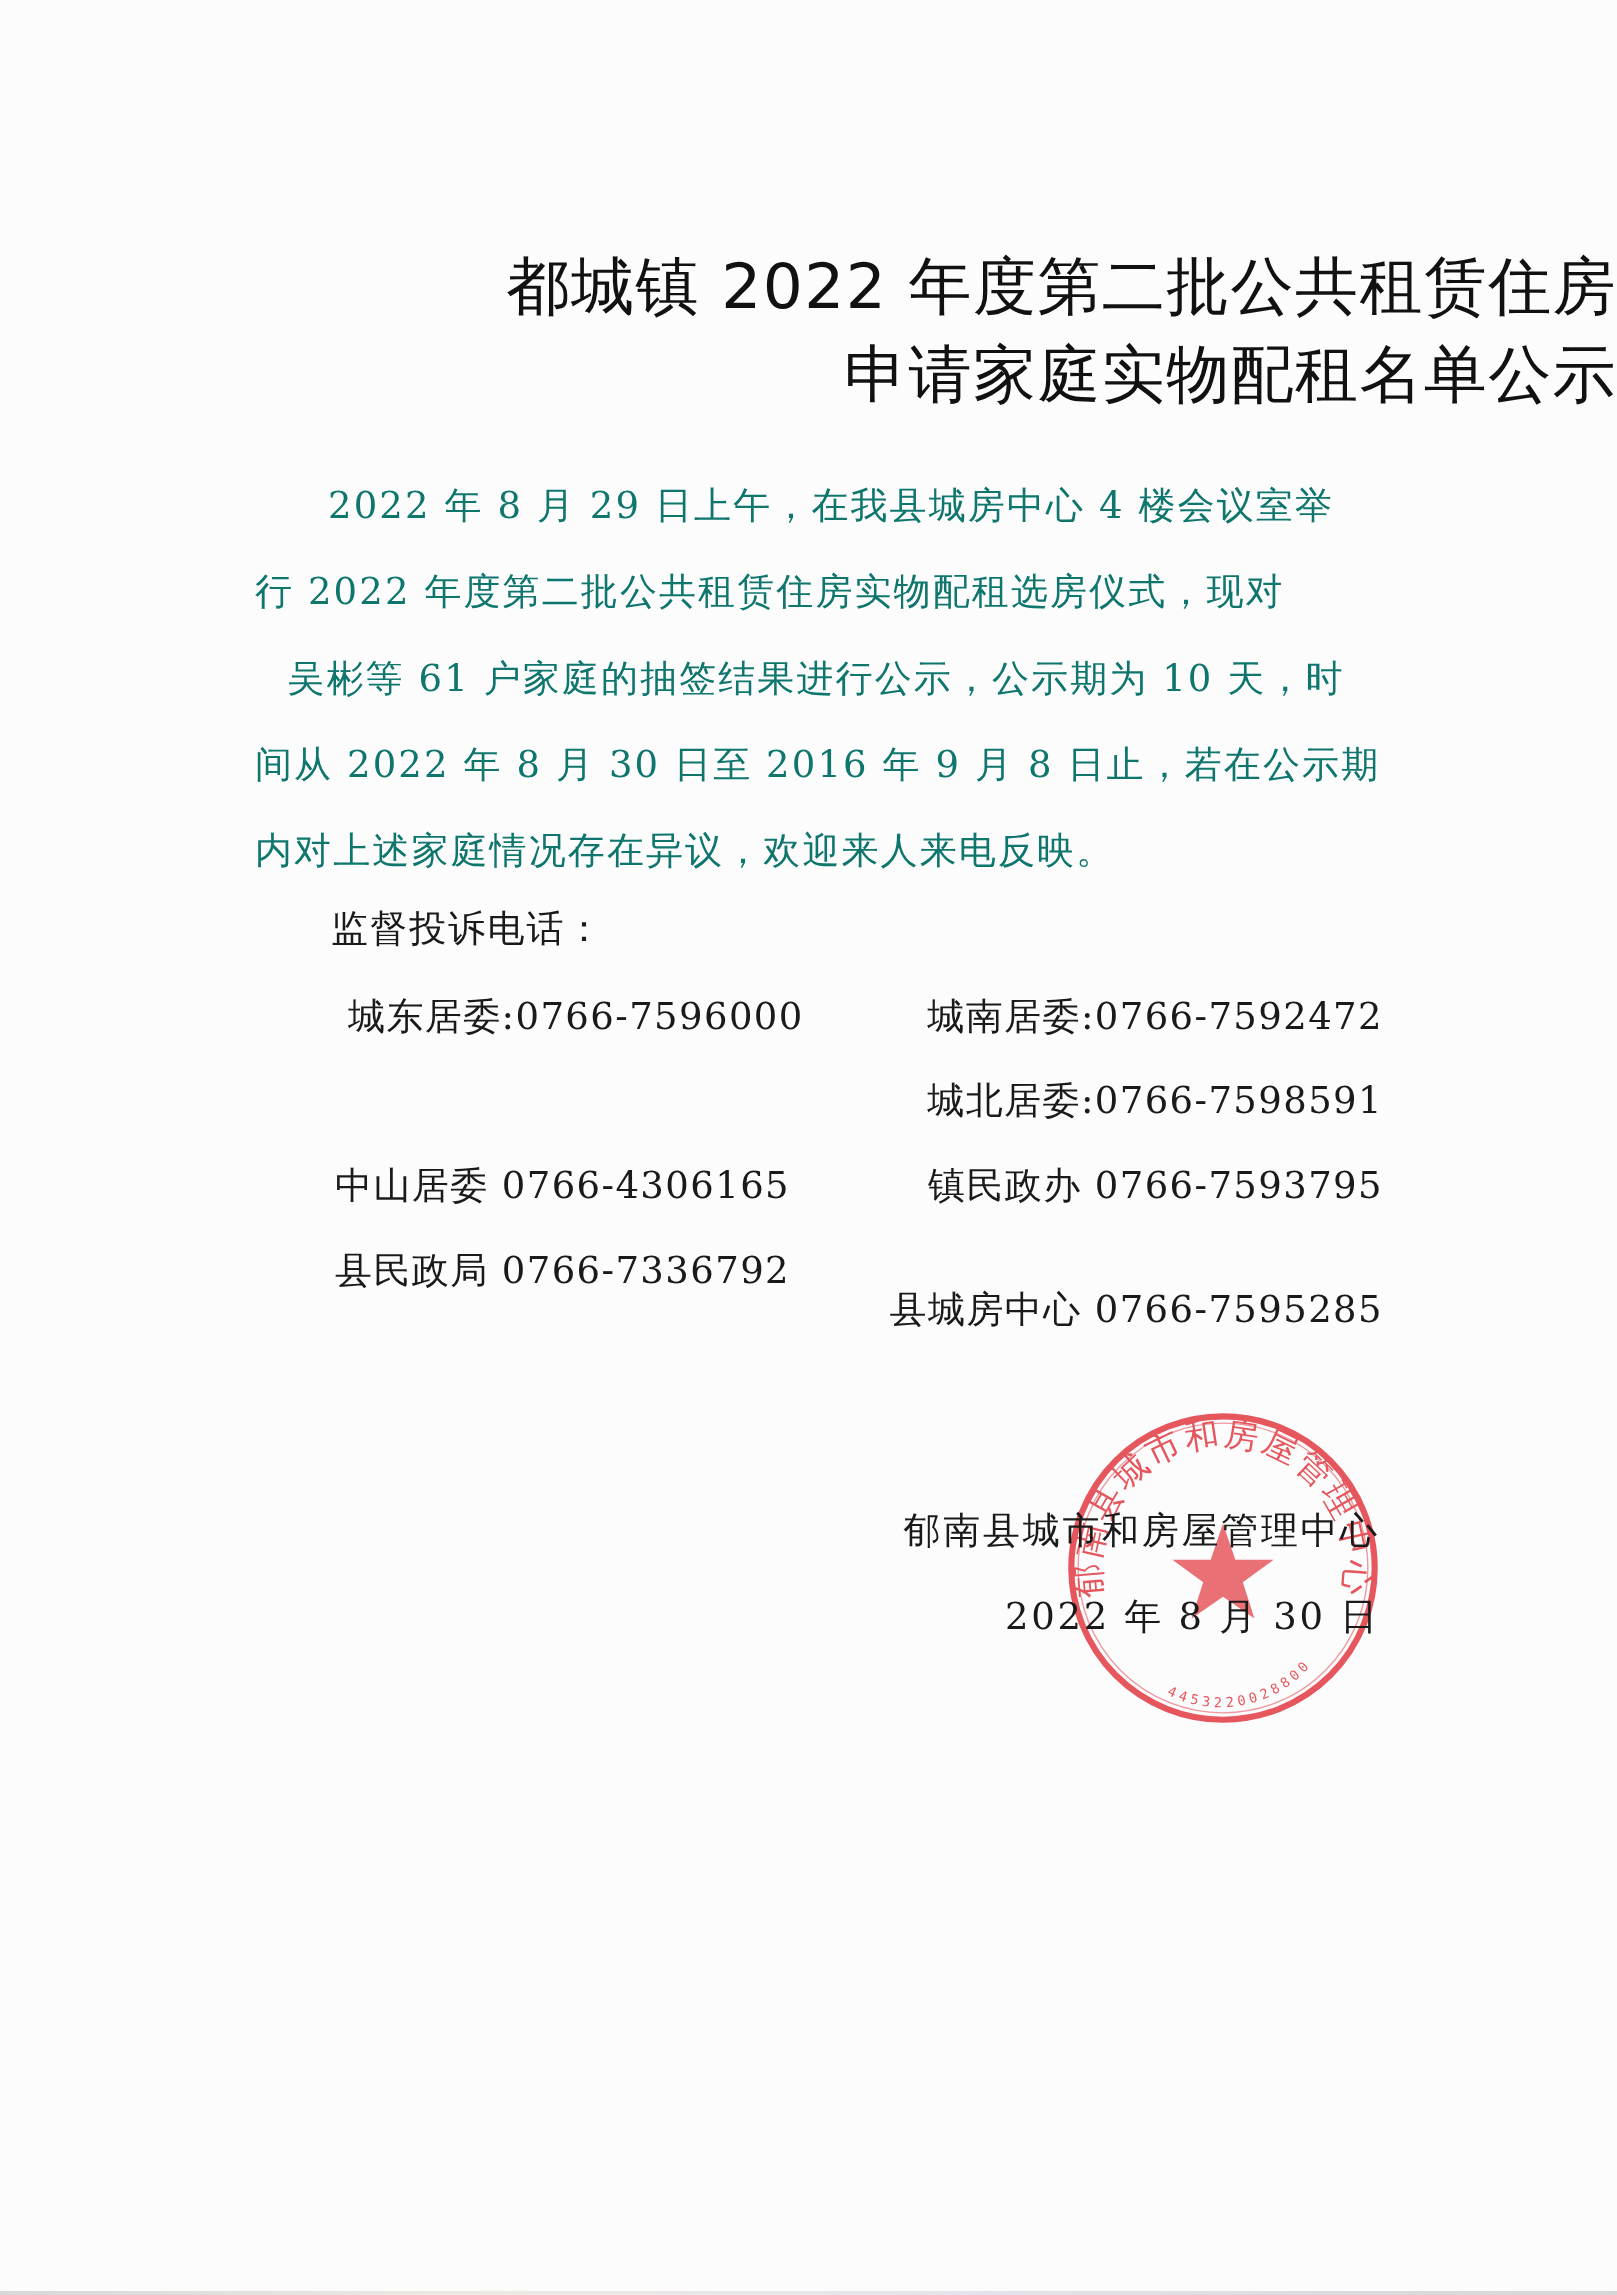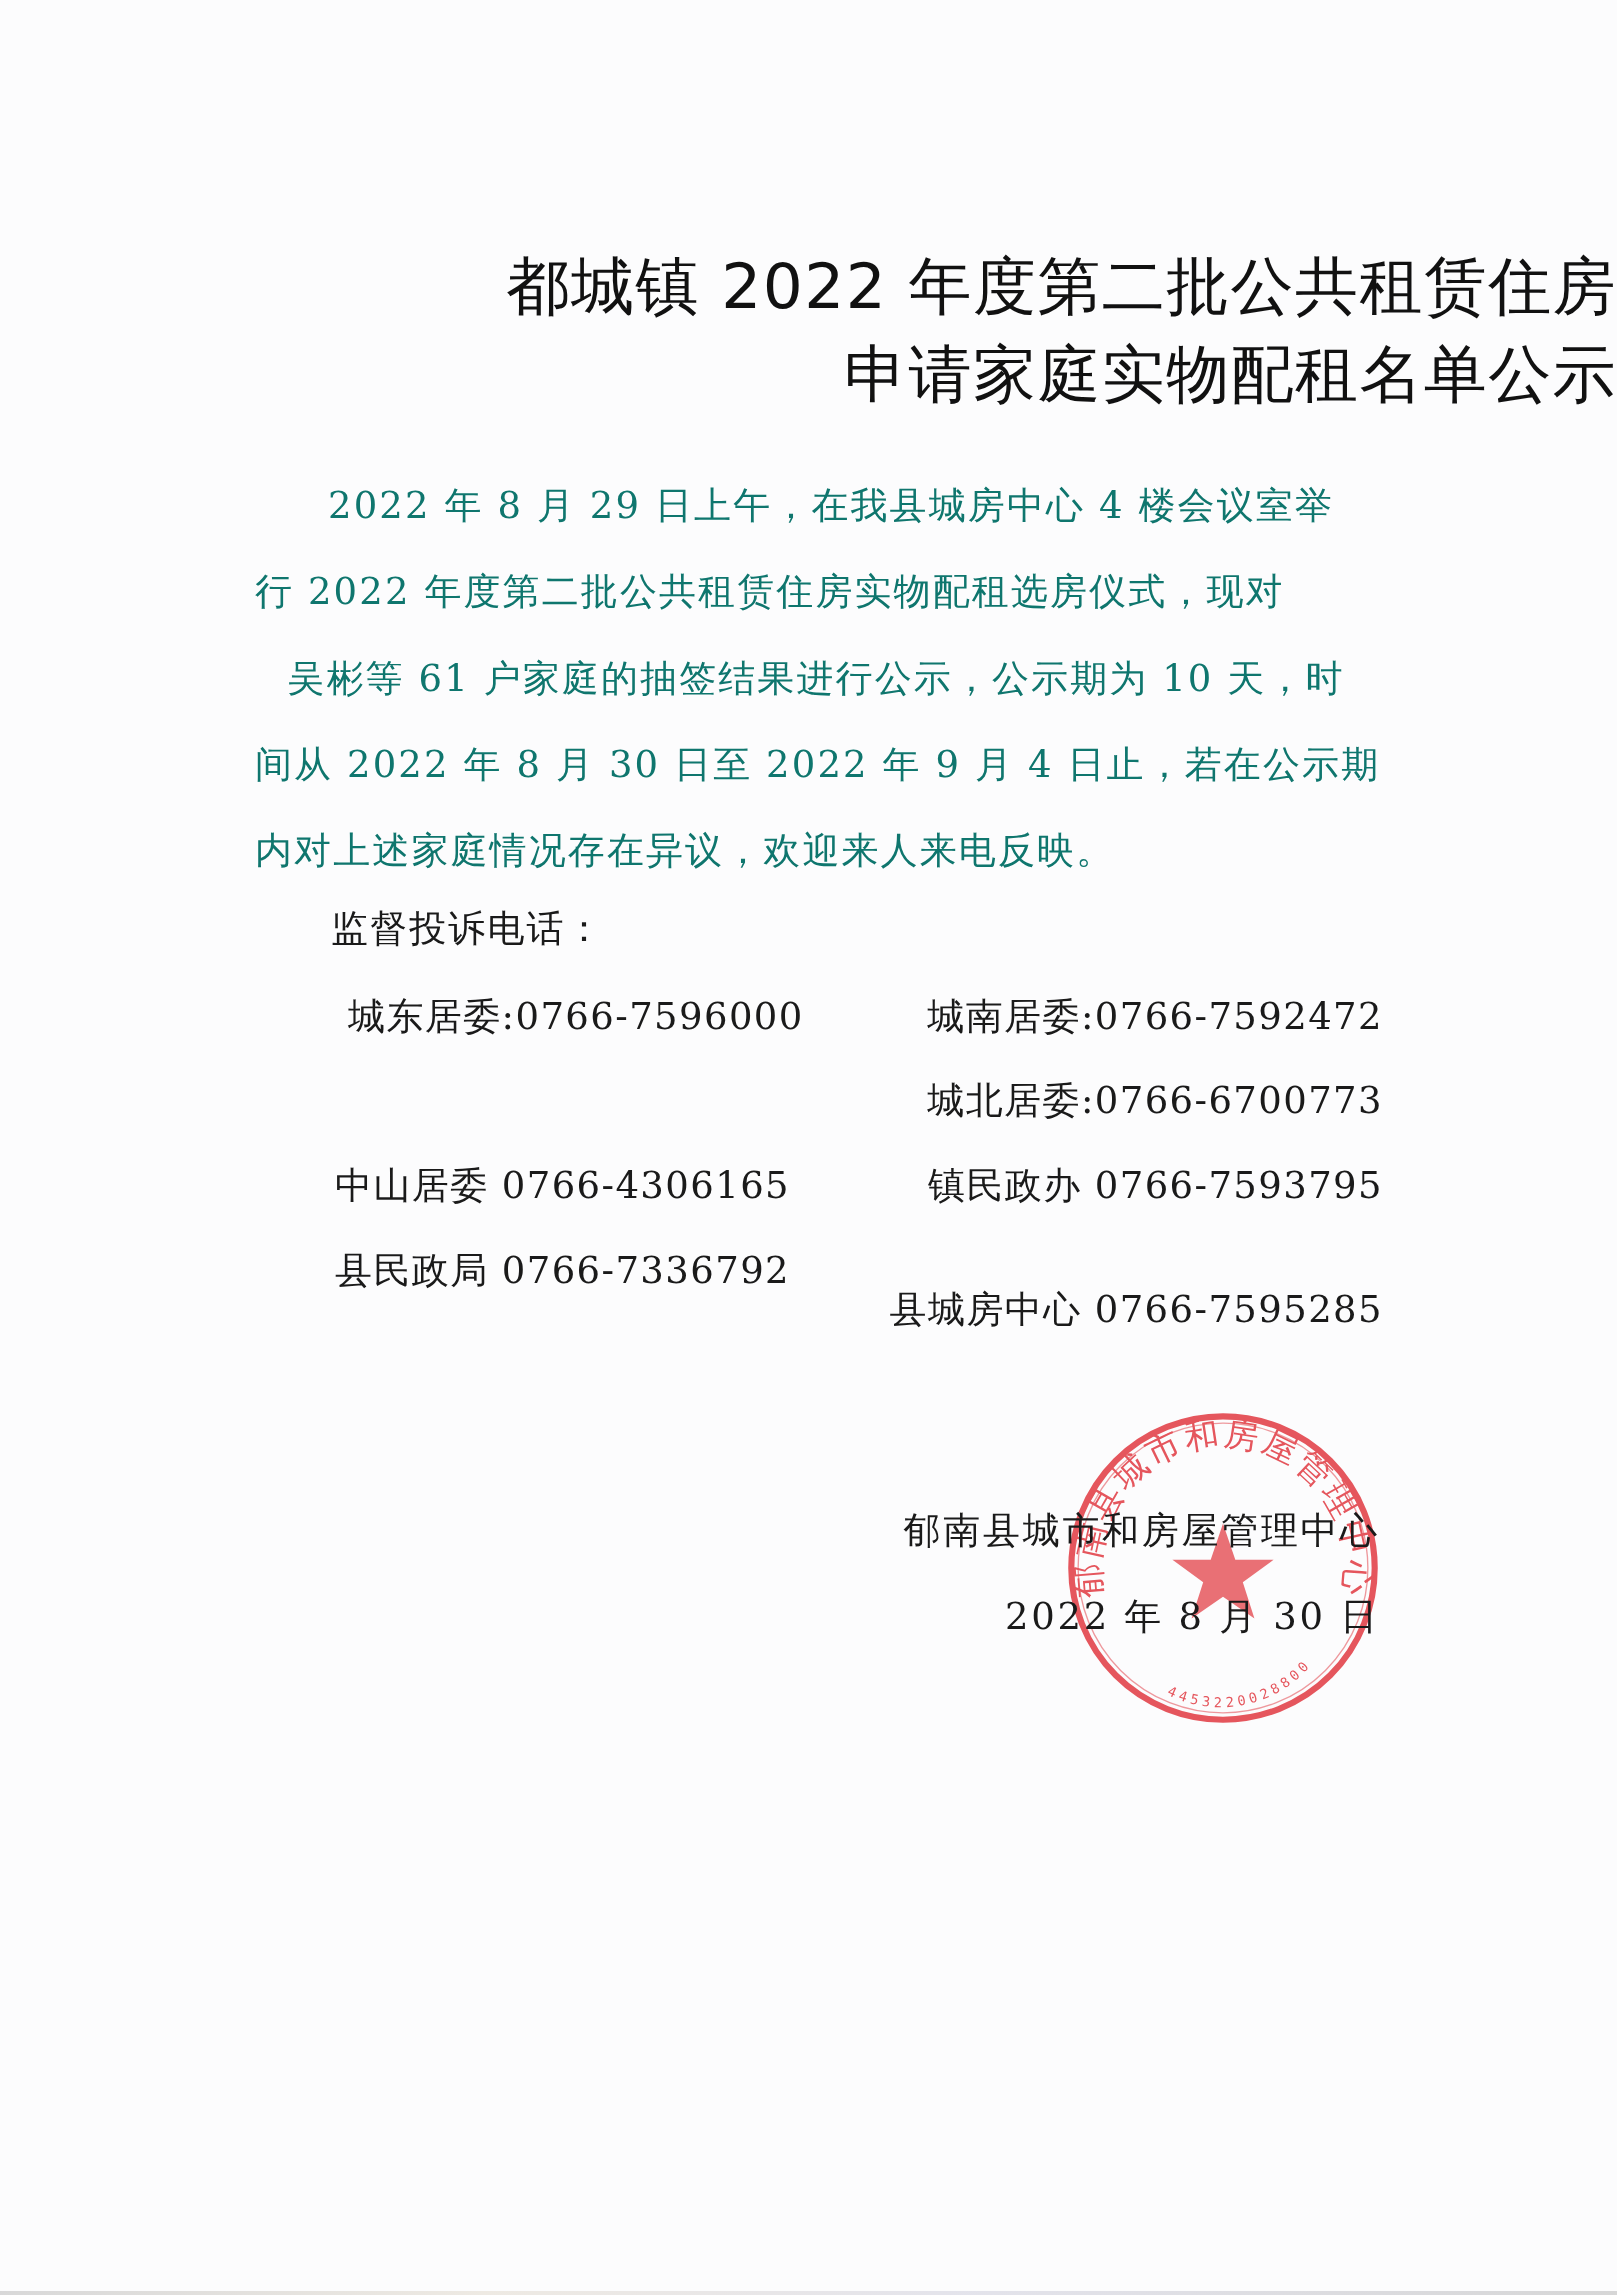--- a/index.html
+++ b/index.html
@@ -96,29 +96,29 @@
 <body>
 
 <div class="page">
 
   <h1 class="title l1">都城镇 2022 年度第二批公共租赁住房</h1>
   <h1 class="title l2">申请家庭实物配租名单公示</h1>
 
   <div class="para indent" style="top:487px;">2022 年 8 月 29 日上午，在我县城房中心 4 楼会议室举</div>
   <div class="para" style="top:573px;">行 2022 年度第二批公共租赁住房实物配租选房仪式，现对</div>
   <div class="para" style="top:660px;text-align:center;">吴彬等 61 户家庭的抽签结果进行公示，公示期为 10 天，时</div>
-  <div class="para" style="top:746px;">间从 2022 年 8 月 30 日至 2022 年 9 月 4 日止，若在公示期</div>
+  <div class="para" style="top:746px;">间从 2022 年 8 月 30 日至 2016 年 9 月 8 日止，若在公示期</div>
   <div class="para" style="top:832px;">内对上述家庭情况存在异议，欢迎来人来电反映。</div>
 
   <div class="label-line" style="top:910px;">监督投诉电话：</div>
 
   <div class="contact left" style="top:998px;margin-left:13px;">城东居委:0766-7596000</div>
   <div class="contact right" style="top:998px;">城南居委:0766-7592472</div>
 
-  <div class="contact right" style="top:1082px;">城北居委:0766-6700773</div>
+  <div class="contact right" style="top:1082px;">城北居委:0766-7598591</div>
 
   <div class="contact left" style="top:1167px;">中山居委 0766-4306165</div>
   <div class="contact right" style="top:1167px;">镇民政办 0766-7593795</div>
 
   <div class="contact left" style="top:1252px;">县民政局 0766-7336792</div>
   <div class="contact right" style="top:1252px;margin-top:39px;">县城房中心 0766-7595285</div>
 
   <svg class="seal" viewBox="0 0 480 480">
     <defs>
       <path id="sealArc" d="M 70 300 A 180 180 0 1 1 410 300"></path>

